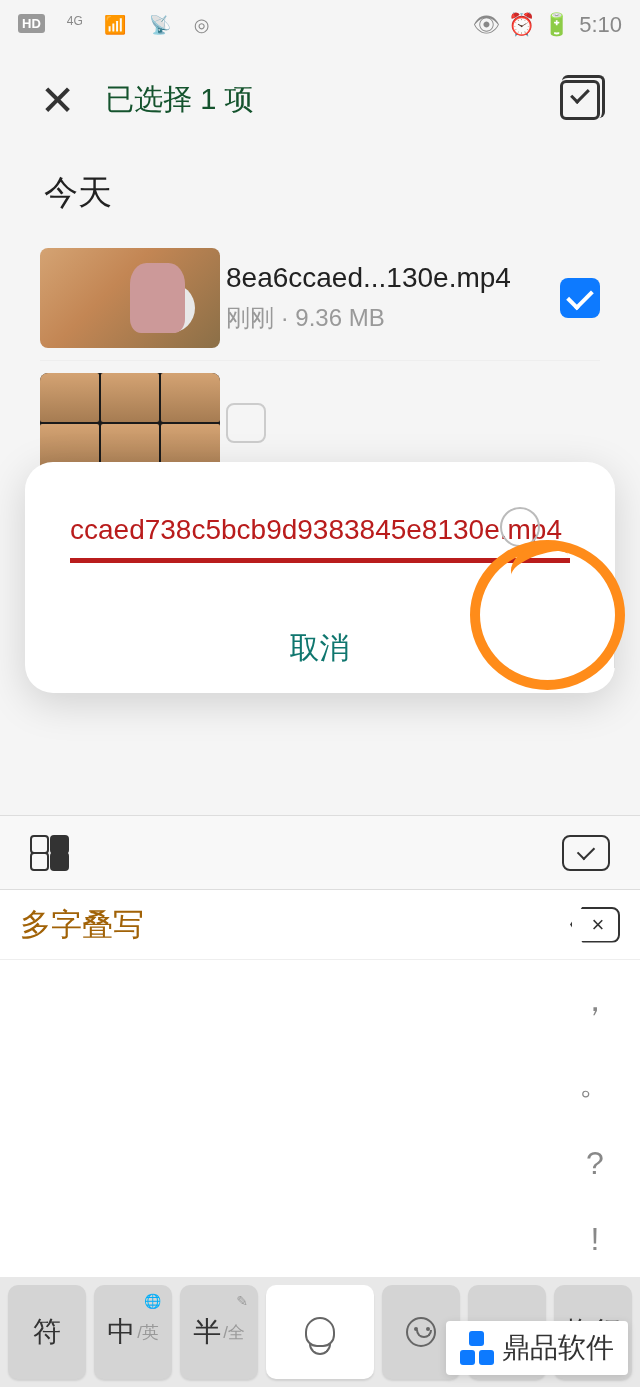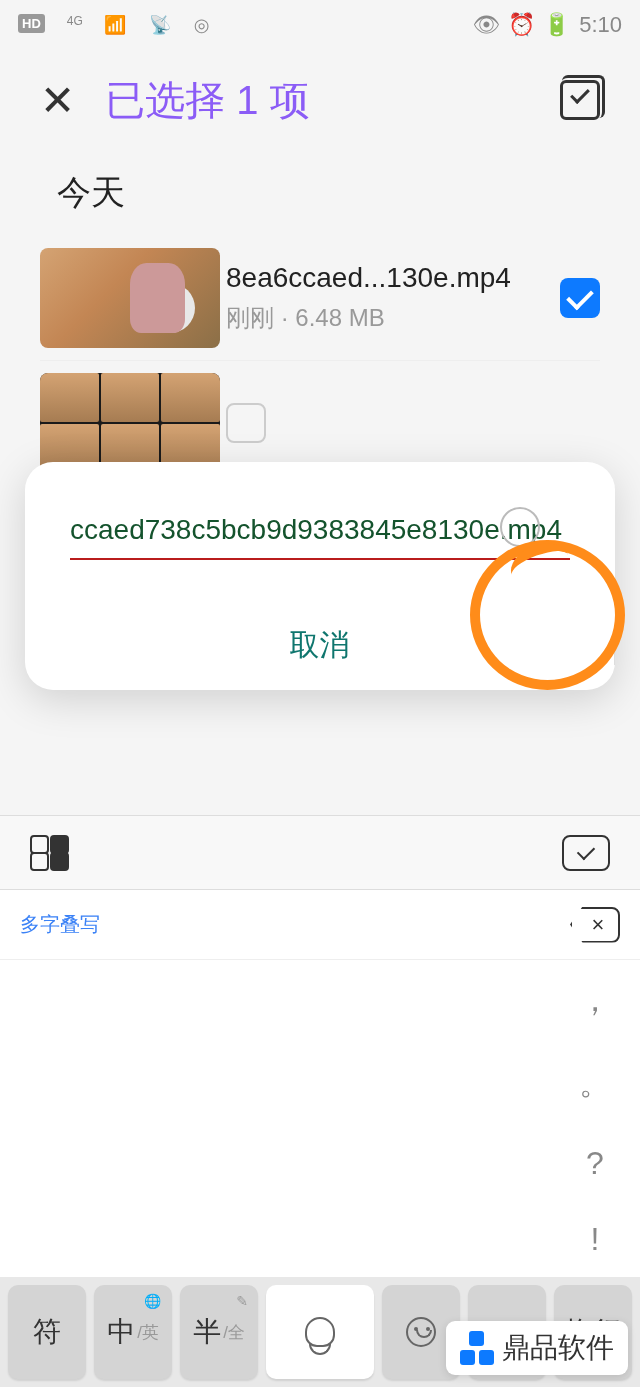--- a/index.html
+++ b/index.html
@@ -4,78 +4,78 @@
 <style>
 *{box-sizing:border-box;margin:0;padding:0;font-family:-apple-system,"Helvetica Neue",Arial,sans-serif}
 body{width:640px;height:1387px;background:#f5f5f5;position:relative;overflow:hidden}
 .status-bar{height:50px;display:flex;justify-content:space-between;align-items:center;padding:0 18px;color:#888}
 .status-left{display:flex;align-items:flex-start;gap:22px;font-size:18px}
 .status-right{display:flex;align-items:center;gap:8px;font-size:22px}
 .status-icon{display:inline-block}
 .hd-badge{background:#999;color:#fff;font-size:13px;padding:2px 4px;border-radius:3px;font-weight:bold}
 .header{height:100px;display:flex;align-items:center;padding:0 40px;gap:30px}
 .close-x{font-size:42px;color:#333;font-weight:300;cursor:pointer}
-.header-title{font-size:40px;color:#8b5cf6;font-weight:500;flex:1}
+.header-title{font-size:29px;color:#14532d;font-weight:500;flex:1}
 .select-all{width:40px;height:40px;border:3px solid #333;border-radius:6px;position:relative}
 .select-all::after{content:"";position:absolute;top:-8px;right:-8px;width:40px;height:40px;border:3px solid #333;border-radius:6px;border-left:none;border-bottom:none}
 .select-all .check{position:absolute;top:6px;left:8px;width:18px;height:10px;border-left:3px solid #333;border-bottom:3px solid #333;transform:rotate(-45deg)}
-.section-title{font-size:34px;color:#222;padding:20px 57px;font-weight:400}
+.section-title{font-size:34px;color:#222;padding:20px 44px;font-weight:400}
 .file-list{padding:0 40px}
 .file-item{display:flex;align-items:center;gap:6px;padding:12px 0;border-bottom:1px solid #eee}
 .file-item:last-child{border-bottom:none}
 .thumb{width:180px;height:100px;border-radius:8px;overflow:hidden;background:#ddd;position:relative;flex-shrink:0}
 .thumb1{background:linear-gradient(135deg,#d4a373 0%,#c38654 40%,#8b6f47 100%)}
 .thumb1::after{content:"";position:absolute;top:15px;left:90px;width:55px;height:70px;background:#c99;border-radius:30% 30% 20% 20%}
 .thumb1 .cup{position:absolute;bottom:15px;right:25px;width:50px;height:50px;background:#e8e8e8;border-radius:50%}
 .thumb2{background:#1a1a1a}
 .thumb2 .grid{display:grid;grid-template-columns:repeat(3,1fr);gap:2px;width:100%;height:100%}
 .thumb2 .cell{background:linear-gradient(180deg,#d4a373,#a67c52);border-radius:2px}
 .file-info{flex:1}
 .file-name{font-size:28px;color:#222;margin-bottom:8px}
 .file-meta{font-size:24px;color:#999}
 .checkbox{width:40px;height:40px;border-radius:8px;flex-shrink:0}
 .checkbox.checked{background:#0d7aff;display:flex;align-items:center;justify-content:center}
 .checkbox.checked::after{content:"";width:20px;height:11px;border-left:4px solid #fff;border-bottom:4px solid #fff;transform:rotate(-45deg);margin-top:-4px}
 .checkbox.unchecked{border:2px solid #ccc}
 .dialog{position:absolute;top:462px;left:25px;right:25px;background:#fff;border-radius:28px;padding:40px 0 0;box-shadow:0 10px 40px rgba(0,0,0,0.15)}
 .dialog-title{font-size:36px;color:#111;padding:0 45px 30px;font-weight:500}
 .dialog-input-wrap{padding:0 45px 40px;position:relative}
-.dialog-input{width:100%;font-size:28px;color:#14532d;border:none;border-bottom:2px solid #b91c1c;padding:12px 0;outline:none;background:transparent}
+.dialog-input{width:100%;font-size:28px;color:#b91c1c;border:none;border-bottom:5px solid #b91c1c;padding:12px 0;outline:none;background:transparent}
 .dialog-input::selection{background:#b4d5fe}
 .text-cursor{position:absolute;right:75px;top:5px;width:40px;height:40px;border:2px solid #bbb;border-radius:50%}
 .highlight-circle{position:absolute;top:540px;right:15px;width:155px;height:150px;border:10px solid #ff8c1a;border-radius:50%;z-index:10;pointer-events:none}
 .highlight-circle::before{content:"";position:absolute;top:-5px;left:30px;width:60px;height:30px;border-top:10px solid #ff8c1a;border-radius:50% 50% 0 0;transform:rotate(-20deg)}
 .dialog-buttons{display:flex;border-top:none;height:90px}
 .dialog-btn{flex:1;font-size:30px;color:#0f766e;display:flex;align-items:center;justify-content:center;cursor:pointer}
 .dialog-divider{width:1px;height:40px;background:#ddd;align-self:center}
 .kb-toolbar{position:absolute;top:815px;left:0;right:0;height:75px;background:#f8f8f8;display:flex;align-items:center;justify-content:space-between;padding:0 30px;border-top:1px solid #ddd;border-bottom:1px solid #ddd}
 .kb-grid-icon{width:36px;height:36px;position:relative}
 .kb-grid-icon::before,.kb-grid-icon::after{content:"";position:absolute;width:15px;height:15px;border:2.5px solid #333;border-radius:4px}
 .kb-grid-icon::before{top:0;left:0;box-shadow:20px 0 0 -2.5px transparent,20px 0 0 0 #333}
 .kb-grid-icon::after{bottom:0;left:0;box-shadow:20px 0 0 -2.5px transparent,20px 0 0 0 #333}
 .kb-collapse{width:48px;height:36px;border:2.5px solid #333;border-radius:8px;display:flex;align-items:center;justify-content:center}
 .kb-collapse::after{content:"";width:14px;height:8px;border-left:2.5px solid #333;border-bottom:2.5px solid #333;transform:rotate(-45deg);margin-top:-4px}
 .kb-area{position:absolute;top:890px;left:0;right:0;bottom:0;background:#fff}
 .kb-suggest{height:70px;display:flex;align-items:center;justify-content:space-between;padding:0 20px;border-bottom:1px solid #eee}
-.kb-suggest-text{font-size:20px;color:#3b82f6}
+.kb-suggest-text{font-size:31px;color:#a16207}
 .backspace{width:50px;height:36px;border:2.5px solid #333;border-radius:4px 8px 8px 4px;position:relative;clip-path:polygon(25% 0,100% 0,100% 100%,25% 100%,0 50%);display:flex;align-items:center;justify-content:center}
 .backspace::after{content:"×";font-size:22px;color:#333;margin-left:6px}
 .kb-punct{position:absolute;right:0;top:70px;bottom:110px;width:90px;display:flex;flex-direction:column;justify-content:space-around;align-items:center;font-size:32px;color:#888}
 .kb-bottom{position:absolute;bottom:0;left:0;right:0;height:110px;display:flex;gap:8px;padding:8px;background:#e8e8e8}
 .kb-key{background:#d4d4d4;border-radius:10px;display:flex;align-items:center;justify-content:center;font-size:28px;color:#333;position:relative;box-shadow:0 2px 2px rgba(0,0,0,0.1)}
 .kb-key.w1{flex:0 0 78px}
 .kb-key.space{flex:1;background:#fff}
 .kb-key sup{font-size:14px;color:#999;position:absolute;top:8px;right:10px}
 .kb-key sub{font-size:17px;color:#999;margin-left:2px}
 .mic{width:30px;height:30px;border:2px solid #666;border-radius:50% 50% 40% 40%;position:relative}
 .mic::after{content:"";position:absolute;bottom:-10px;left:50%;width:18px;height:10px;border:2px solid #666;border-top:none;border-radius:0 0 12px 12px;transform:translateX(-50%)}
 .emoji-icon{width:30px;height:30px;border:2px solid #666;border-radius:50%;position:relative}
 .emoji-icon::before{content:"";position:absolute;top:8px;left:6px;width:4px;height:4px;background:#666;border-radius:50%;box-shadow:12px 0 0 #666}
 .emoji-icon::after{content:"";position:absolute;bottom:7px;left:8px;width:12px;height:6px;border:2px solid #666;border-top:none;border-radius:0 0 10px 10px}
-.watermark{position:absolute;bottom:12px;right:12px;background:#fff;border-radius:9px;padding:8px 14px;display:flex;align-items:center;gap:8px;font-size:28px;color:#333;box-shadow:0 2px 8px rgba(0,0,0,0.12);z-index:20}
+.watermark{position:absolute;bottom:12px;right:12px;background:#fff;border-radius:4px;padding:8px 14px;display:flex;align-items:center;gap:8px;font-size:28px;color:#333;box-shadow:0 2px 8px rgba(0,0,0,0.12);z-index:20}
 .wm-icon{width:34px;height:34px;position:relative}
 .wm-icon .sq{position:absolute;width:15px;height:15px;border-radius:3px}
 .wm-icon .sq:nth-child(1){top:0;left:9px;background:#0d7aff}
 .wm-icon .sq:nth-child(2){bottom:0;left:0;background:#0d7aff}
 .wm-icon .sq:nth-child(3){bottom:0;right:0;background:#0d7aff}
 </style>
 </head>
 <body>
 
 <div class="status-bar">
@@ -104,21 +104,21 @@
 
 <div class="section-title">今天</div>
 
 <div class="file-list">
   <div class="file-item">
     <div class="thumb thumb1">
         <div class="cup"></div>
       </div>
     <div class="file-info">
       <div class="file-name">8ea6ccaed...130e.mp4</div>
-      <div class="file-meta">刚刚 · 6.48 MB</div>
+      <div class="file-meta">刚刚 · 9.36 MB</div>
     </div>
     <div class="checkbox checked"></div>
   </div>
   <div class="file-item">
     <div class="thumb thumb2">
       <div class="grid">
           <div class="cell"></div>
           <div class="cell"></div>
           <div class="cell"></div>
           <div class="cell"></div>

